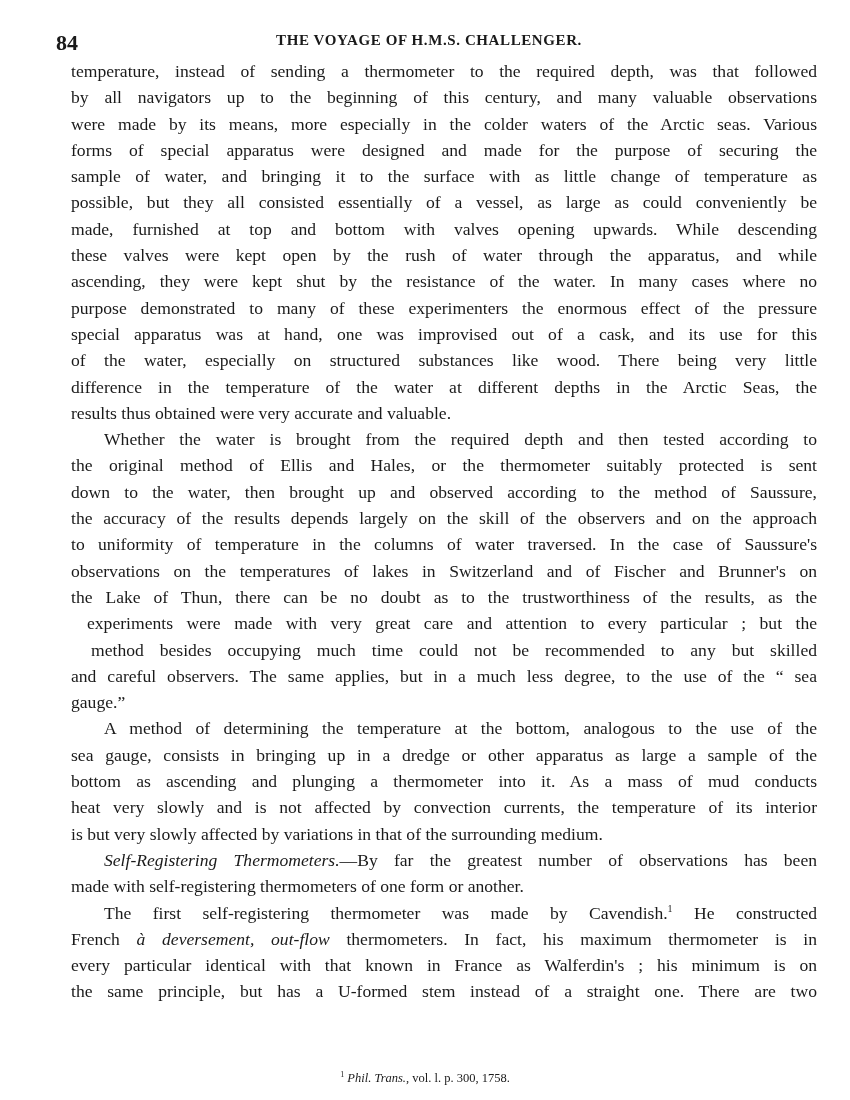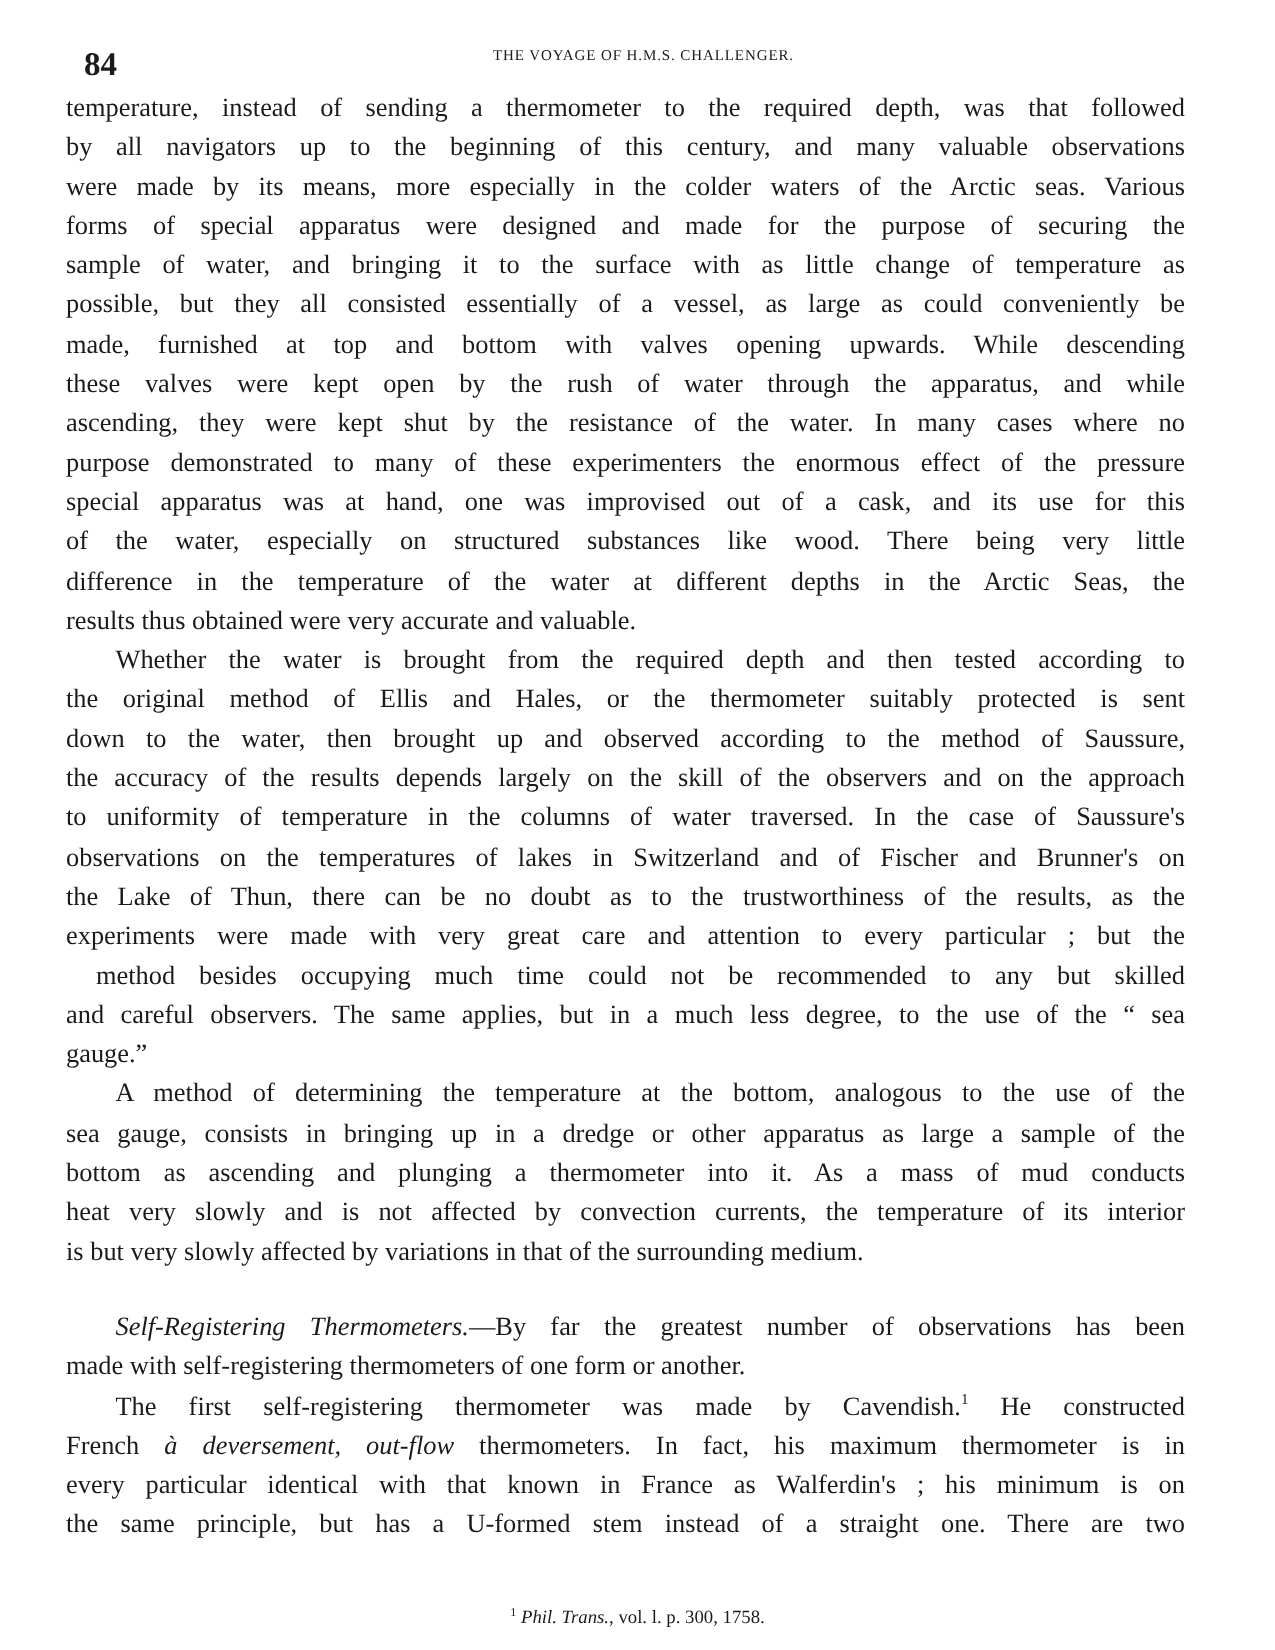--- a/index.html
+++ b/index.html
@@ -1,27 +1,27 @@
 <!DOCTYPE html>
 <html><head>
 <meta charset="utf-8">
 <style>
   html, body { margin: 0; padding: 0; background: #ffffff; }
   body { width: 850px; height: 1100px; position: relative; overflow: hidden;
          font-family: "Liberation Serif", "DejaVu Serif", serif; color: #1a1a1a; }
   .header { position: absolute; top: 30px; left: 56px; width: 746px; height: 24px; }
   .page-number { position: absolute; left: 0; top: 0; font-size: 22px; font-weight: bold; }
   .running-title { position: absolute; left: 0; right: 0; top: 2px; text-align: center;
-                   font-size: 10px; letter-spacing: 0.6px; }
-  .body { position: absolute; top: 58px; left: 44px; width: 746px; }
+                   font-size: 15px; letter-spacing: 0.6px; font-weight: bold; }
+  .body { position: absolute; top: 58px; left: 71px; width: 746px; }
   .line { display: block; height: 26.3px; line-height: 26.3px; font-size: 17.6px;
           text-align: justify; text-align-last: justify; white-space: nowrap; }
   .line.last { text-align-last: left; }
   .line.indent { padding-left: 33px; }
-  .line.gap { margin-top: 24px; }
+  .line.gap { margin-top: 0; }
   i { font-style: italic; }
   sup { font-size: 10px; line-height: 0; vertical-align: 7px; }
   .footnote { position: absolute; top: 1071px; left: 0; width: 850px; text-align: center;
               font-size: 12.5px; }
   .footnote sup { font-size: 8px; vertical-align: 5px; }
 </style>
 </head>
 <body>
 
 <div class="header">
@@ -45,21 +45,21 @@
   <span class="line" style="white-space: nowrap; word-spacing: 0px;"><span>difference in the temperature of the water at different depths in the Arctic Seas, the</span></span>
   <span class="line last" style="white-space: nowrap;"><span>results thus obtained were very accurate and valuable.</span></span>
 
   <span class="line indent" style="white-space: nowrap; word-spacing: 0px;"><span>Whether the water is brought from the required depth and then tested according to</span></span>
   <span class="line" style="white-space: nowrap; word-spacing: 0px;"><span>the original method of Ellis and Hales, or the thermometer suitably protected is sent</span></span>
   <span class="line" style="white-space: nowrap; word-spacing: 0px;"><span>down to the water, then brought up and observed according to the method of Saussure,</span></span>
   <span class="line" style="white-space: nowrap; word-spacing: 0px;"><span>the accuracy of the results depends largely on the skill of the observers and on the approach</span></span>
   <span class="line" style="white-space: nowrap; word-spacing: 0px;"><span>to uniformity of temperature in the columns of water traversed.  In the case of Saussure's</span></span>
   <span class="line" style="white-space: nowrap; word-spacing: 0px;"><span>observations on the temperatures of lakes in Switzerland and of Fischer and Brunner's on</span></span>
   <span class="line" style="white-space: nowrap; word-spacing: 0px;"><span>the Lake of Thun, there can be no doubt as to the trustworthiness of the results, as the</span></span>
-  <span class="line" style="white-space: nowrap; word-spacing: 0px;"><span>experiments were made with very great care and attention to every particular ; but the</span></span>
+  <span class="line" style="white-space: nowrap; word-spacing: 0px; margin-left: 16px;"><span>experiments were made with very great care and attention to every particular ; but the</span></span>
   <span class="line" style="white-space: nowrap; word-spacing: 0px; margin-left: 20px;"><span>method besides occupying much time could not be recommended to any but skilled</span></span>
   <span class="line" style="white-space: nowrap; word-spacing: 0px;"><span>and careful observers.  The same applies, but in a much less degree, to the use of the “ sea</span></span>
   <span class="line last" style="white-space: nowrap;"><span>gauge.”</span></span>
 
   <span class="line indent" style="white-space: nowrap; word-spacing: 0px;"><span>A method of determining the temperature at the bottom, analogous to the use of the</span></span>
   <span class="line" style="white-space: nowrap; word-spacing: 0px;"><span>sea gauge, consists in bringing up in a dredge or other apparatus as large a sample of the</span></span>
   <span class="line" style="white-space: nowrap; word-spacing: 0px;"><span>bottom as ascending and plunging a thermometer into it.  As a mass of mud conducts</span></span>
   <span class="line" style="white-space: nowrap; word-spacing: 0px;"><span>heat very slowly and is not affected by convection currents, the temperature of its interior</span></span>
   <span class="line last" style="white-space: nowrap;"><span>is but very slowly affected by variations in that of the surrounding medium.</span></span>
 

